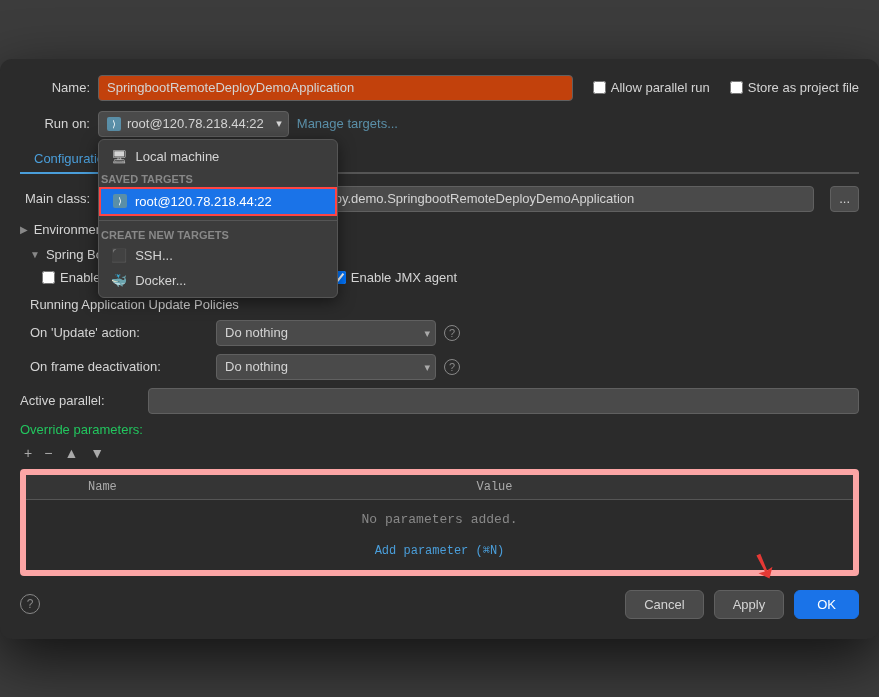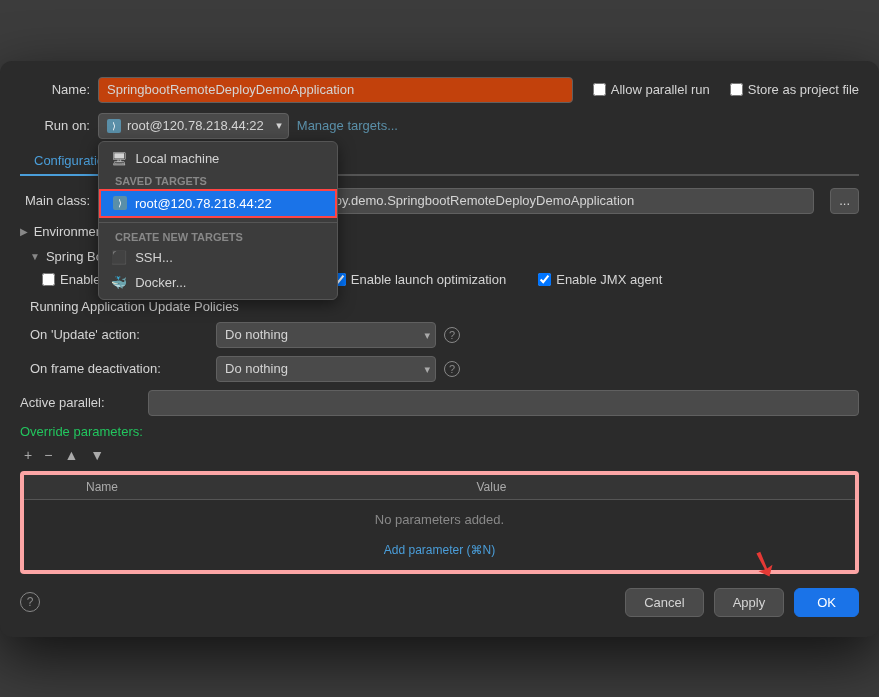--- a/index.html
+++ b/index.html
@@ -144,21 +144,21 @@
       align-items: center;
       gap: 8px;
       color: #d4d4d4;
     }
     .dropdown-item.selected {
       background: #1a73e8;
       color: white;
       border: 2px solid #ff4444;
     }
     .dropdown-section-header {
-      padding: 4px 16px 2px;
+      padding: 4px 2px 2px;
       color: #888;
       font-size: 11px;
       font-weight: 600;
       text-transform: uppercase;
     }
     .dropdown-separator {
       border: none;
       border-top: 1px solid #555;
       margin: 4px 0;
     }
@@ -314,24 +314,25 @@
     }
     .toolbar-btn {
       background: transparent;
       border: none;
       color: #aaa;
       cursor: pointer;
       padding: 2px 4px;
       font-size: 14px;
     }
     .table-container {
-      border: 4px solid #fca5a5;
+      border: 6px solid #fca5a5;
       border-radius: 4px;
       overflow: hidden;
       min-height: 80px;
+      font-family: Liberation Mono, monospace;
     }
     .table-header {
       display: flex;
       background: #353535;
       border-bottom: 1px solid #555;
     }
     .th {
       padding: 5px 12px;
       color: #aaa;
       font-size: 12px;
@@ -507,24 +508,20 @@
         <label class="checkbox-label">
           <input type="checkbox" style="">
           <span>Enable debug output</span>
         </label>
         <label class="checkbox-label">
           <input type="checkbox" style="">
           <span>Hide banner</span>
         </label>
         <label class="checkbox-label">
           <input type="checkbox" checked="" style="">
-          <span>Enable launch optimization</span>
-        </label>
-        <label class="checkbox-label">
-          <input type="checkbox" checked="" style="">
           <span>Enable JMX agent</span>
         </label>
       </div>
 
       <div class="running-app-title">Running Application Update Policies</div>
 
       <div class="policy-row">
         <span class="policy-label">On 'Update' action:</span>
         <div class="select-wrapper">
           <select class="policy-dropdown">

